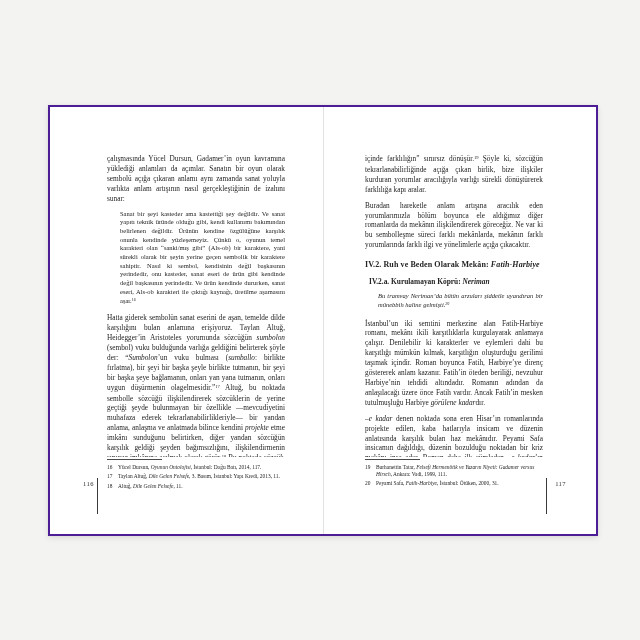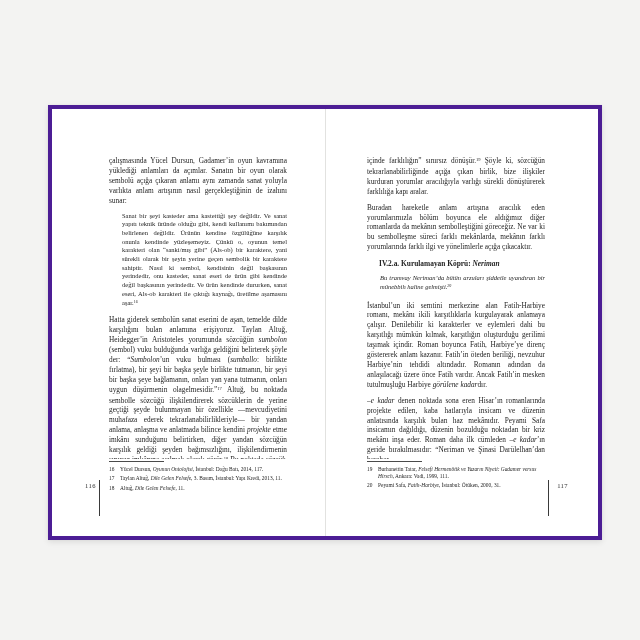--- a/index.html
+++ b/index.html
@@ -5,21 +5,21 @@
   html,body{margin:0;padding:0;}
   body{
     width:640px;height:640px;position:relative;overflow:hidden;
     background:#f3f3f2;
     font-family:"Liberation Serif","DejaVu Serif",serif;
     color:#242424;
   }
   .spread{
     position:absolute;left:48px;top:105px;width:546px;height:427px;
     background:#ffffff;
-    border:4px solid #4c1d95;
+    border:2px solid #4c1d95;
     box-shadow:0 2px 6px rgba(0,0,0,0.10), 0 0 1px rgba(0,0,0,0.08);
     display:flex;
   }
   .gutter{
     position:absolute;left:50%;top:0;bottom:0;width:1px;background:#e2e2e0;
   }
   .page{position:relative;width:50%;height:100%;overflow:hidden;}
 
   .text-block{position:absolute;top:47px;}
   .page.left  .text-block{left:57px;width:178px;}
@@ -35,21 +35,21 @@
     font-size:6.5px;line-height:8.7px;
     text-align:justify;
   }
   .epigraph{font-style:italic;margin-bottom:8px;}
   .h-section{
     margin:10px 0 0 0;
     font-size:8px;font-weight:bold;line-height:10px;
     letter-spacing:0.1px;
   }
   .h-sub{
-    margin:7px 0 6px 12px;
+    margin:7px 0 6px 4px;
     font-size:7.4px;font-weight:bold;line-height:9px;
   }
   .footnotes{
     position:absolute;top:350px;background:#ffffff;padding-top:2px;
   }
   .page.left  .footnotes{left:57px;width:180px;}
   .page.right .footnotes{left:42px;width:180px;}
   .fn-rule{width:55px;height:0;border-top:1px solid #4a4a4a;margin:0 0 4px 0;}
   .fn{display:flex;margin:0 0 2.5px 0;font-size:5.4px;line-height:6.9px;}
   .fn-num{flex:none;width:11px;}
@@ -97,21 +97,22 @@
       </div>
     </div>
 
     <div class="page-number">116</div>
     <div class="pn-rule"></div>
   </div>
 
   <div class="page right">
     <div class="text-block">
       <p class="body"><span>içinde farklılığın” sınırsız dönüşür.</span><span class="st-sup">19</span><span> Şöyle ki, sözcüğün tekrarlanabilirliğinde açığa çıkan birlik, bize ilişkiler kurduran yorumlar aracılığıyla varlığı sürekli dönüştürerek farklılığa kapı aralar.</span></p>
-      <p class="body"><span>Buradan hareketle anlam artışına aracılık eden yorumlarımızla bölüm boyunca ele aldığımız diğer romanlarda da mekânın sembolleştiğini göreceğiz. Ne var ki bu sembolleşme süreci farklı mekânlarda, mekânın farklı yorumlarında farklı ilgi ve yönelimlerle açığa çıkacaktır.</span></p>
+      <p class="body"><span>Buradan hareketle anlam artışına aracılık eden yorumlarımızla bölüm boyunca ele aldığımız diğer romanlarda da mekânın ilişkilendirerek göreceğiz. Ne var ki bu sembolleşme süreci farklı mekânlarda, mekânın farklı yorumlarında farklı ilgi ve yönelimlerle açığa çıkacaktır.</span></p>
+      <div class="h-section"><span>IV.2. Ruh ve Beden Olarak Mekân: </span><span class="st-i">Fatih-Harbiye</span></div>
       <div class="h-sub"><span>IV.2.a. Kurulamayan Köprü: </span><span class="st-i">Neriman</span></div>
       <div class="epigraph"><span class="st-i">Bu tramvay Neriman’da bütün arzuları şiddetle uyandıran bir münebbih haline gelmişti.</span><span class="st-sup">20</span></div>
       <p class="body"><span>İstanbul’un iki semtini merkezine alan Fatih-Harbiye romanı, mekânı ikili karşıtlıklarla kurgulayarak anlamaya çalışır. Denilebilir ki karakterler ve eylemleri dahi bu karşıtlığı mümkün kılmak, karşıtlığın oluşturduğu gerilimi taşımak içindir. Roman boyunca Fatih, Harbiye’ye direnç göstererek anlam kazanır. Fatih’in öteden beriliği, nevzuhur Harbiye’nin tehdidi altındadır. Romanın adından da anlaşılacağı üzere önce Fatih vardır. Ancak Fatih’in mesken tutulmuşluğu Harbiye </span><span class="st-i">görülene kadar</span><span>dır.</span></p>
       <p class="body"><span class="st-i">–e kadar</span><span> denen noktada sona eren Hisar’ın romanlarında projekte edilen, kaba hatlarıyla insicam ve düzenin anlatısında karşılık bulan haz mekânıdır. Peyami Safa insicamın dağıldığı, düzenin bozulduğu noktadan bir kriz mekânı inşa eder. Roman daha ilk cümleden </span><span class="st-i">–e kadar</span><span>’ın geride bırakılmasıdır: “Neriman ve Şinasi Darülelhan’dan beraber</span></p>
     </div>
 
     <div class="footnotes">
       <div class="fn-rule"></div>
       <div class="fn">
         <span class="fn-num">19</span>

